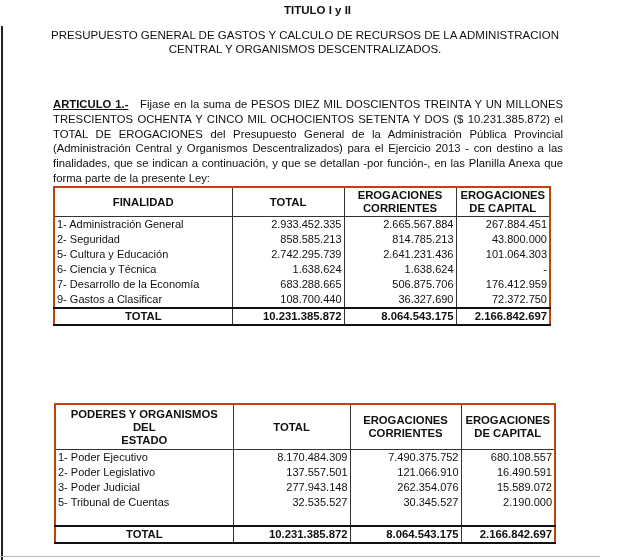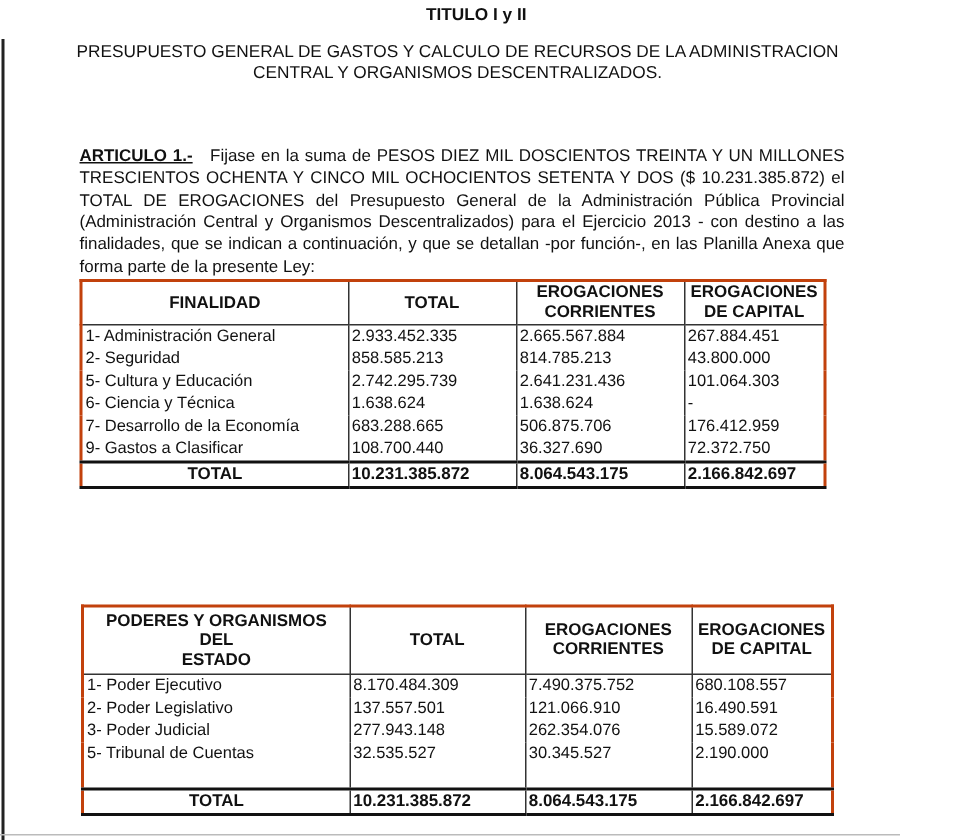--- a/index.html
+++ b/index.html
@@ -71,21 +71,21 @@
       line-height: 13px;
     }
     table.budget td {
       padding: 0 2px;
       height: 15px;
       line-height: 15px;
       white-space: nowrap;
       border-left: 1px solid #333;
       border-right: 1px solid #333;
     }
-    table.budget td.num { text-align: left; }
+    table.budget td.num { text-align: right; }
     table.budget tr.total td {
       font-weight: bold;
       border-top: 2px solid #111;
       border-bottom: 2px solid #111;
       height: 15px;
       font-size: 11.3px;
     }
     table.budget tr.total td.lbl { text-align: center; }
     table.budget {
       border: 2px solid #c2410c;

